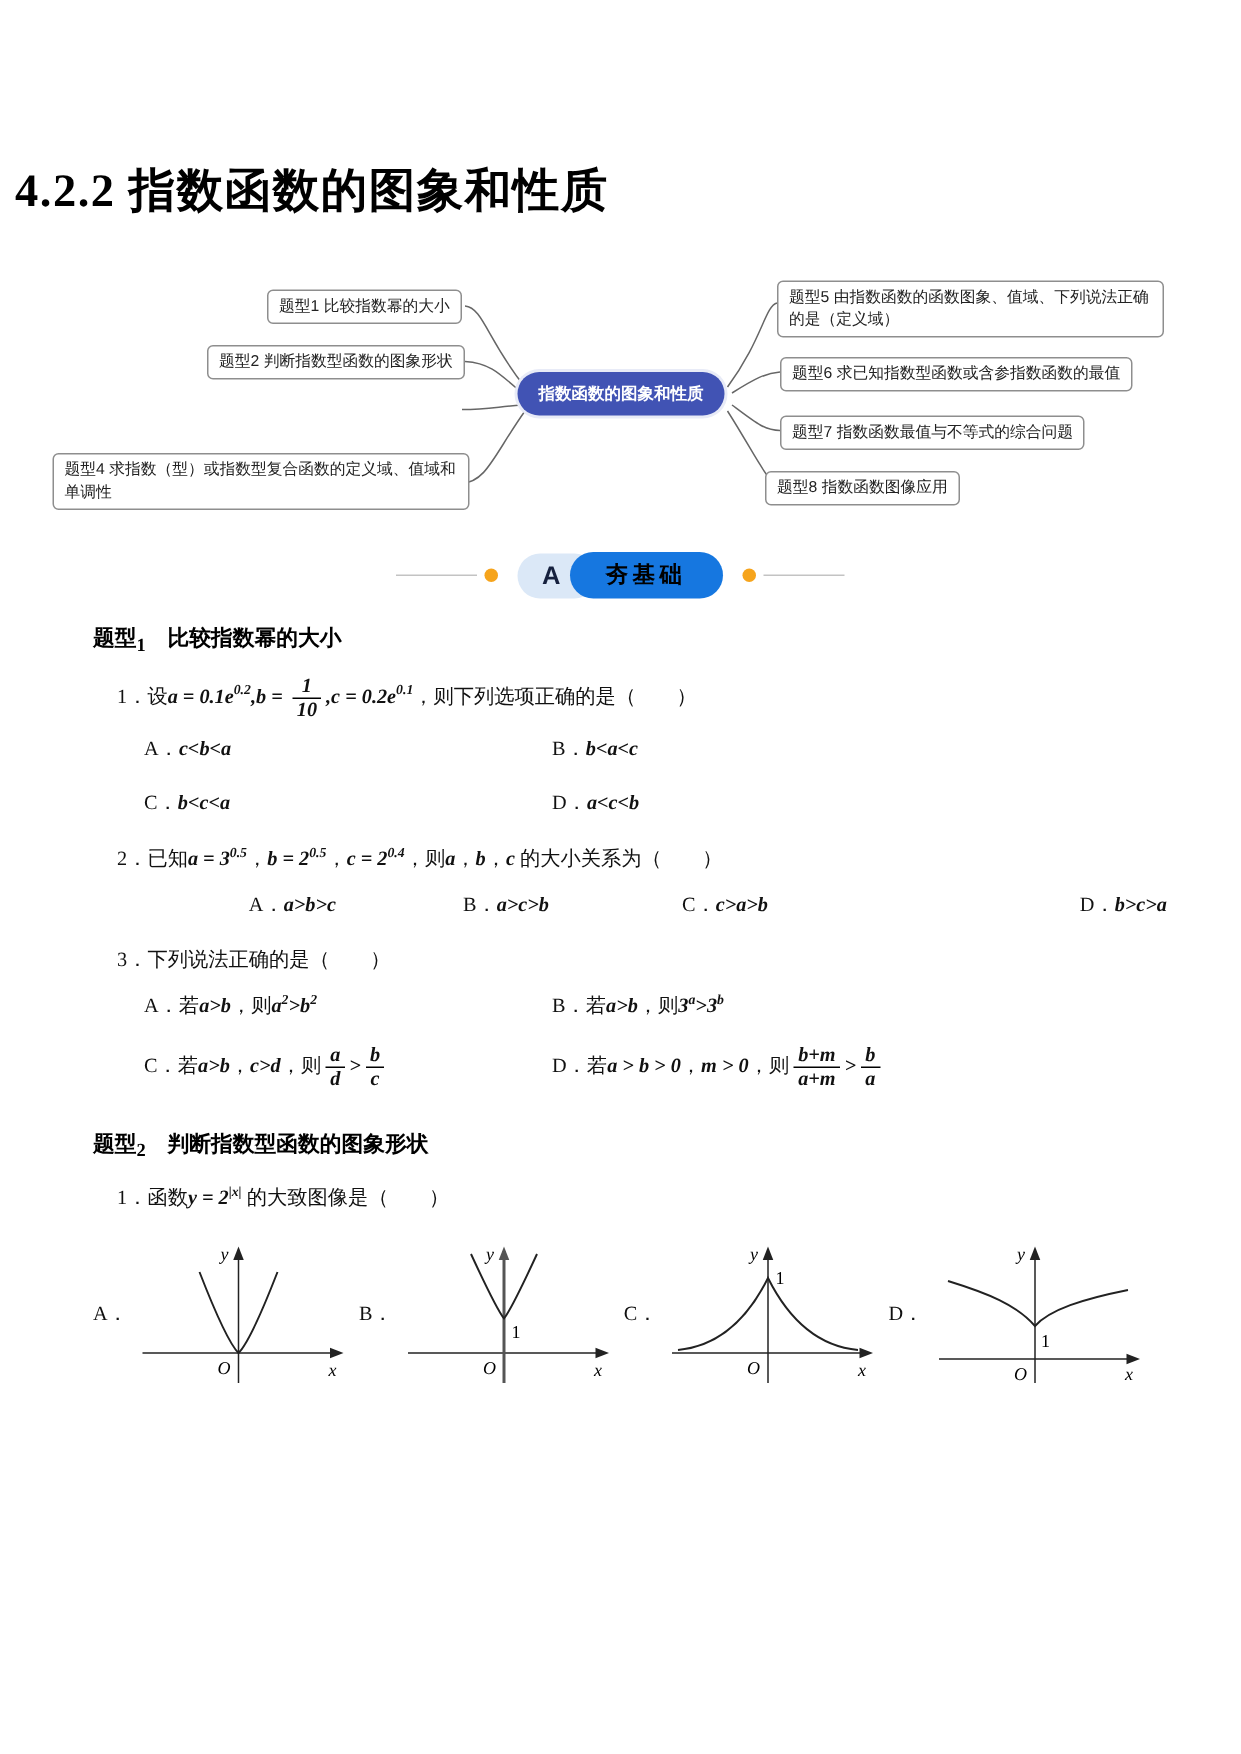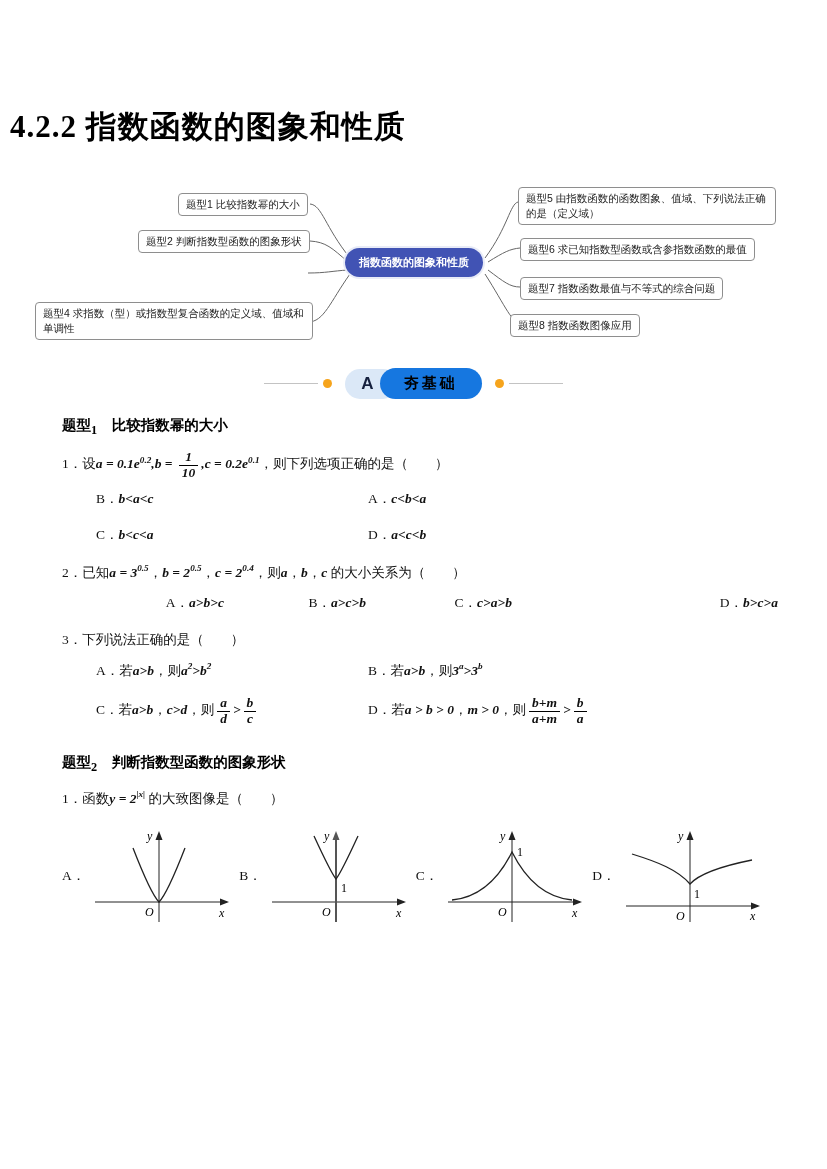--- a/index.html
+++ b/index.html
@@ -35,21 +35,21 @@
   .dot{width:9px;height:9px;border-radius:50%;background:#f6a41c;margin:0 5px;}
   .pill-a{background:#dbe8f7;color:#16213e;font-weight:bold;font-size:17px;
           font-family:"Liberation Sans",sans-serif;
           border-radius:16px;padding:5px 24px 5px 16px;margin-left:8px;}
   .pill-blue{background:#1677e0;color:#000000;font-weight:bold;font-size:15px;
              font-family:"Liberation Sans",sans-serif;letter-spacing:3px;
              border-radius:16px;padding:6px 24px;margin-left:-18px;margin-right:8px;}
   
   .content{position:absolute;left:62px;top:416px;width:716px;font-size:13.5px;}
   .sec-h{font-size:14.5px;font-weight:bold;margin:0 0 12px 0;color:#000;}
-  .stem{margin:10px 0 8px 0;line-height:1.7;}
+  .stem{margin:10px 0 8px 16px;line-height:1.7;}
   .opts{display:grid;padding-left:34px;margin:6px 0 16px 0;row-gap:16px;line-height:1.5;}
   .two{grid-template-columns:272px 1fr;}
   .four{grid-template-columns:128px 142px 146px 1fr;text-align:right;}
   .m{font-family:"Liberation Serif",serif;font-style:italic;font-weight:bold;}
   sup{font-size:0.68em;}
   sub{font-size:0.85em;}
   .frac{display:inline-block;vertical-align:middle;text-align:center;margin:0 3px;line-height:1.1;}
   .fn{display:block;border-bottom:1.2px solid #000;padding:0 3px;}
   .fd{display:block;padding:0 3px;}
   
@@ -97,22 +97,22 @@
     <span class="dot"></span>
     <span class="hline"></span>
   </div>
 
   <div class="content">
 
     <h3 class="sec-h"><span>题型</span><sub>1</sub><span>　比较指数幂的大小</span></h3>
 
     <p class="stem"><span>1．设</span><span class="m">a</span><span class="m"> = 0.1e</span><sup class="m">0.2</sup><span class="m">,</span><span class="m">b</span><span class="m"> = </span><span class="frac m"><span class="fn">1</span><span class="fd">10</span></span><span class="m">,</span><span class="m">c</span><span class="m"> = 0.2e</span><sup class="m">0.1</sup><span>，则下列选项正确的是（　　）</span></p>
     <div class="opts two">
+      <span><span>A．</span><span class="m">c&lt;b&lt;a</span></span>
       <span><span>B．</span><span class="m">b&lt;a&lt;c</span></span>
-      <span><span>A．</span><span class="m">c&lt;b&lt;a</span></span>
       <span><span>C．</span><span class="m">b&lt;c&lt;a</span></span>
       <span><span>D．</span><span class="m">a&lt;c&lt;b</span></span>
     </div>
 
     <p class="stem"><span>2．已知</span><span class="m">a</span><span class="m"> = 3</span><sup class="m">0.5</sup><span>，</span><span class="m">b</span><span class="m"> = 2</span><sup class="m">0.5</sup><span>，</span><span class="m">c</span><span class="m"> = 2</span><sup class="m">0.4</sup><span>，则</span><span class="m">a</span><span>，</span><span class="m">b</span><span>，</span><span class="m">c</span><span> 的大小关系为（　　）</span></p>
     <div class="opts four">
       <span><span>A．</span><span class="m">a&gt;b&gt;c</span></span>
       <span><span>B．</span><span class="m">a&gt;c&gt;b</span></span>
       <span><span>C．</span><span class="m">c&gt;a&gt;b</span></span>
       <span><span>D．</span><span class="m">b&gt;c&gt;a</span></span>

